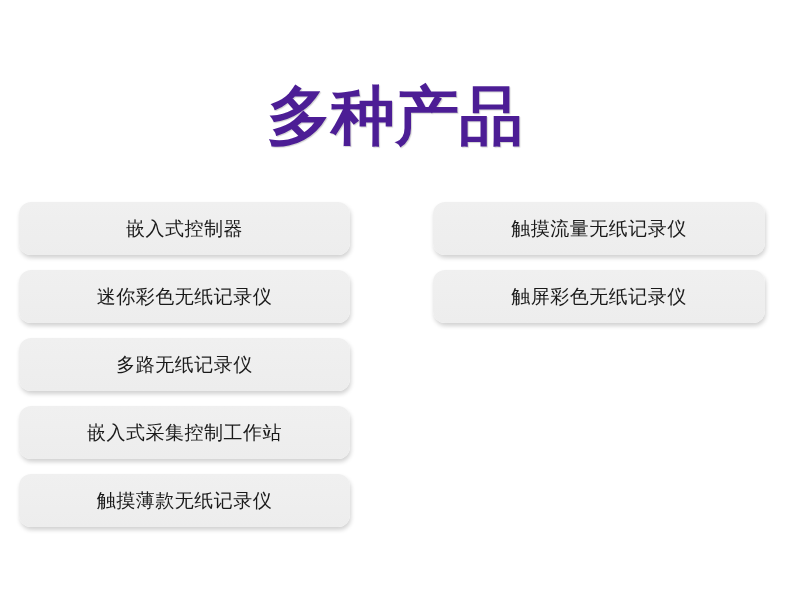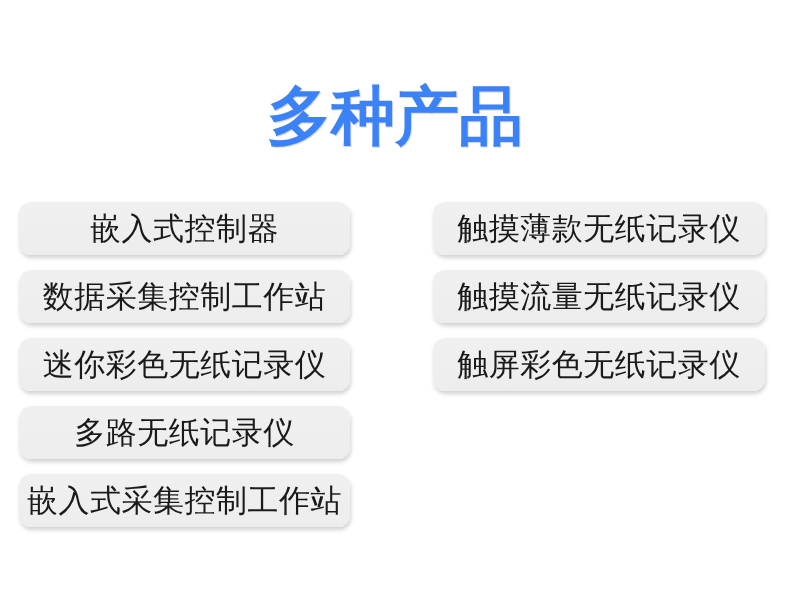--- a/index.html
+++ b/index.html
@@ -21,21 +21,21 @@
     top: 78px;
     left: 0;
     width: 790px;
     display: flex;
     justify-content: center;
     align-items: flex-start;
     gap: 64px;
     font-size: 64px;
     font-weight: 900;
     line-height: 76px;
-    color: #3b82f6;
+    color: #4c1d95;
     letter-spacing: 0px;
     text-shadow: 1px 1px 1px rgba(0,0,0,0.18);
     white-space: nowrap;
   }
   .btn-grid {
     position: absolute;
     top: 202px;
     left: 19px;
     display: grid;
     grid-template-columns: 331px 332px;
@@ -44,42 +44,41 @@
     column-gap: 83px;
     row-gap: 15px;
   }
   .product-btn {
     background: linear-gradient(180deg, #f0f0f0 0%, #ededed 100%);
     border-radius: 12px;
     box-shadow: 1px 3px 4px rgba(0,0,0,0.18);
     display: flex;
     align-items: center;
     justify-content: center;
-    font-size: 31px;
+    font-size: 19px;
     color: #1a1a1a;
     letter-spacing: 0.5px;
     cursor: pointer;
     white-space: nowrap;
     user-select: none;
     font-family: Liberation Serif, serif;
   }
 </style>
 </head>
 <body>
 
 <div class="page">
 
   <div class="title-row">
     <span>多种产品</span>
   </div>
 
   <div class="btn-grid">
 
     <div class="product-btn">嵌入式控制器</div>
-    <div class="product-btn">数据采集控制工作站</div>
     <div class="product-btn">迷你彩色无纸记录仪</div>
     <div class="product-btn">多路无纸记录仪</div>
 
     <div class="product-btn">嵌入式采集控制工作站</div>
     <div class="product-btn">触摸薄款无纸记录仪</div>
     <div class="product-btn">触摸流量无纸记录仪</div>
     <div class="product-btn">触屏彩色无纸记录仪</div>
   </div>
 
 </div>

